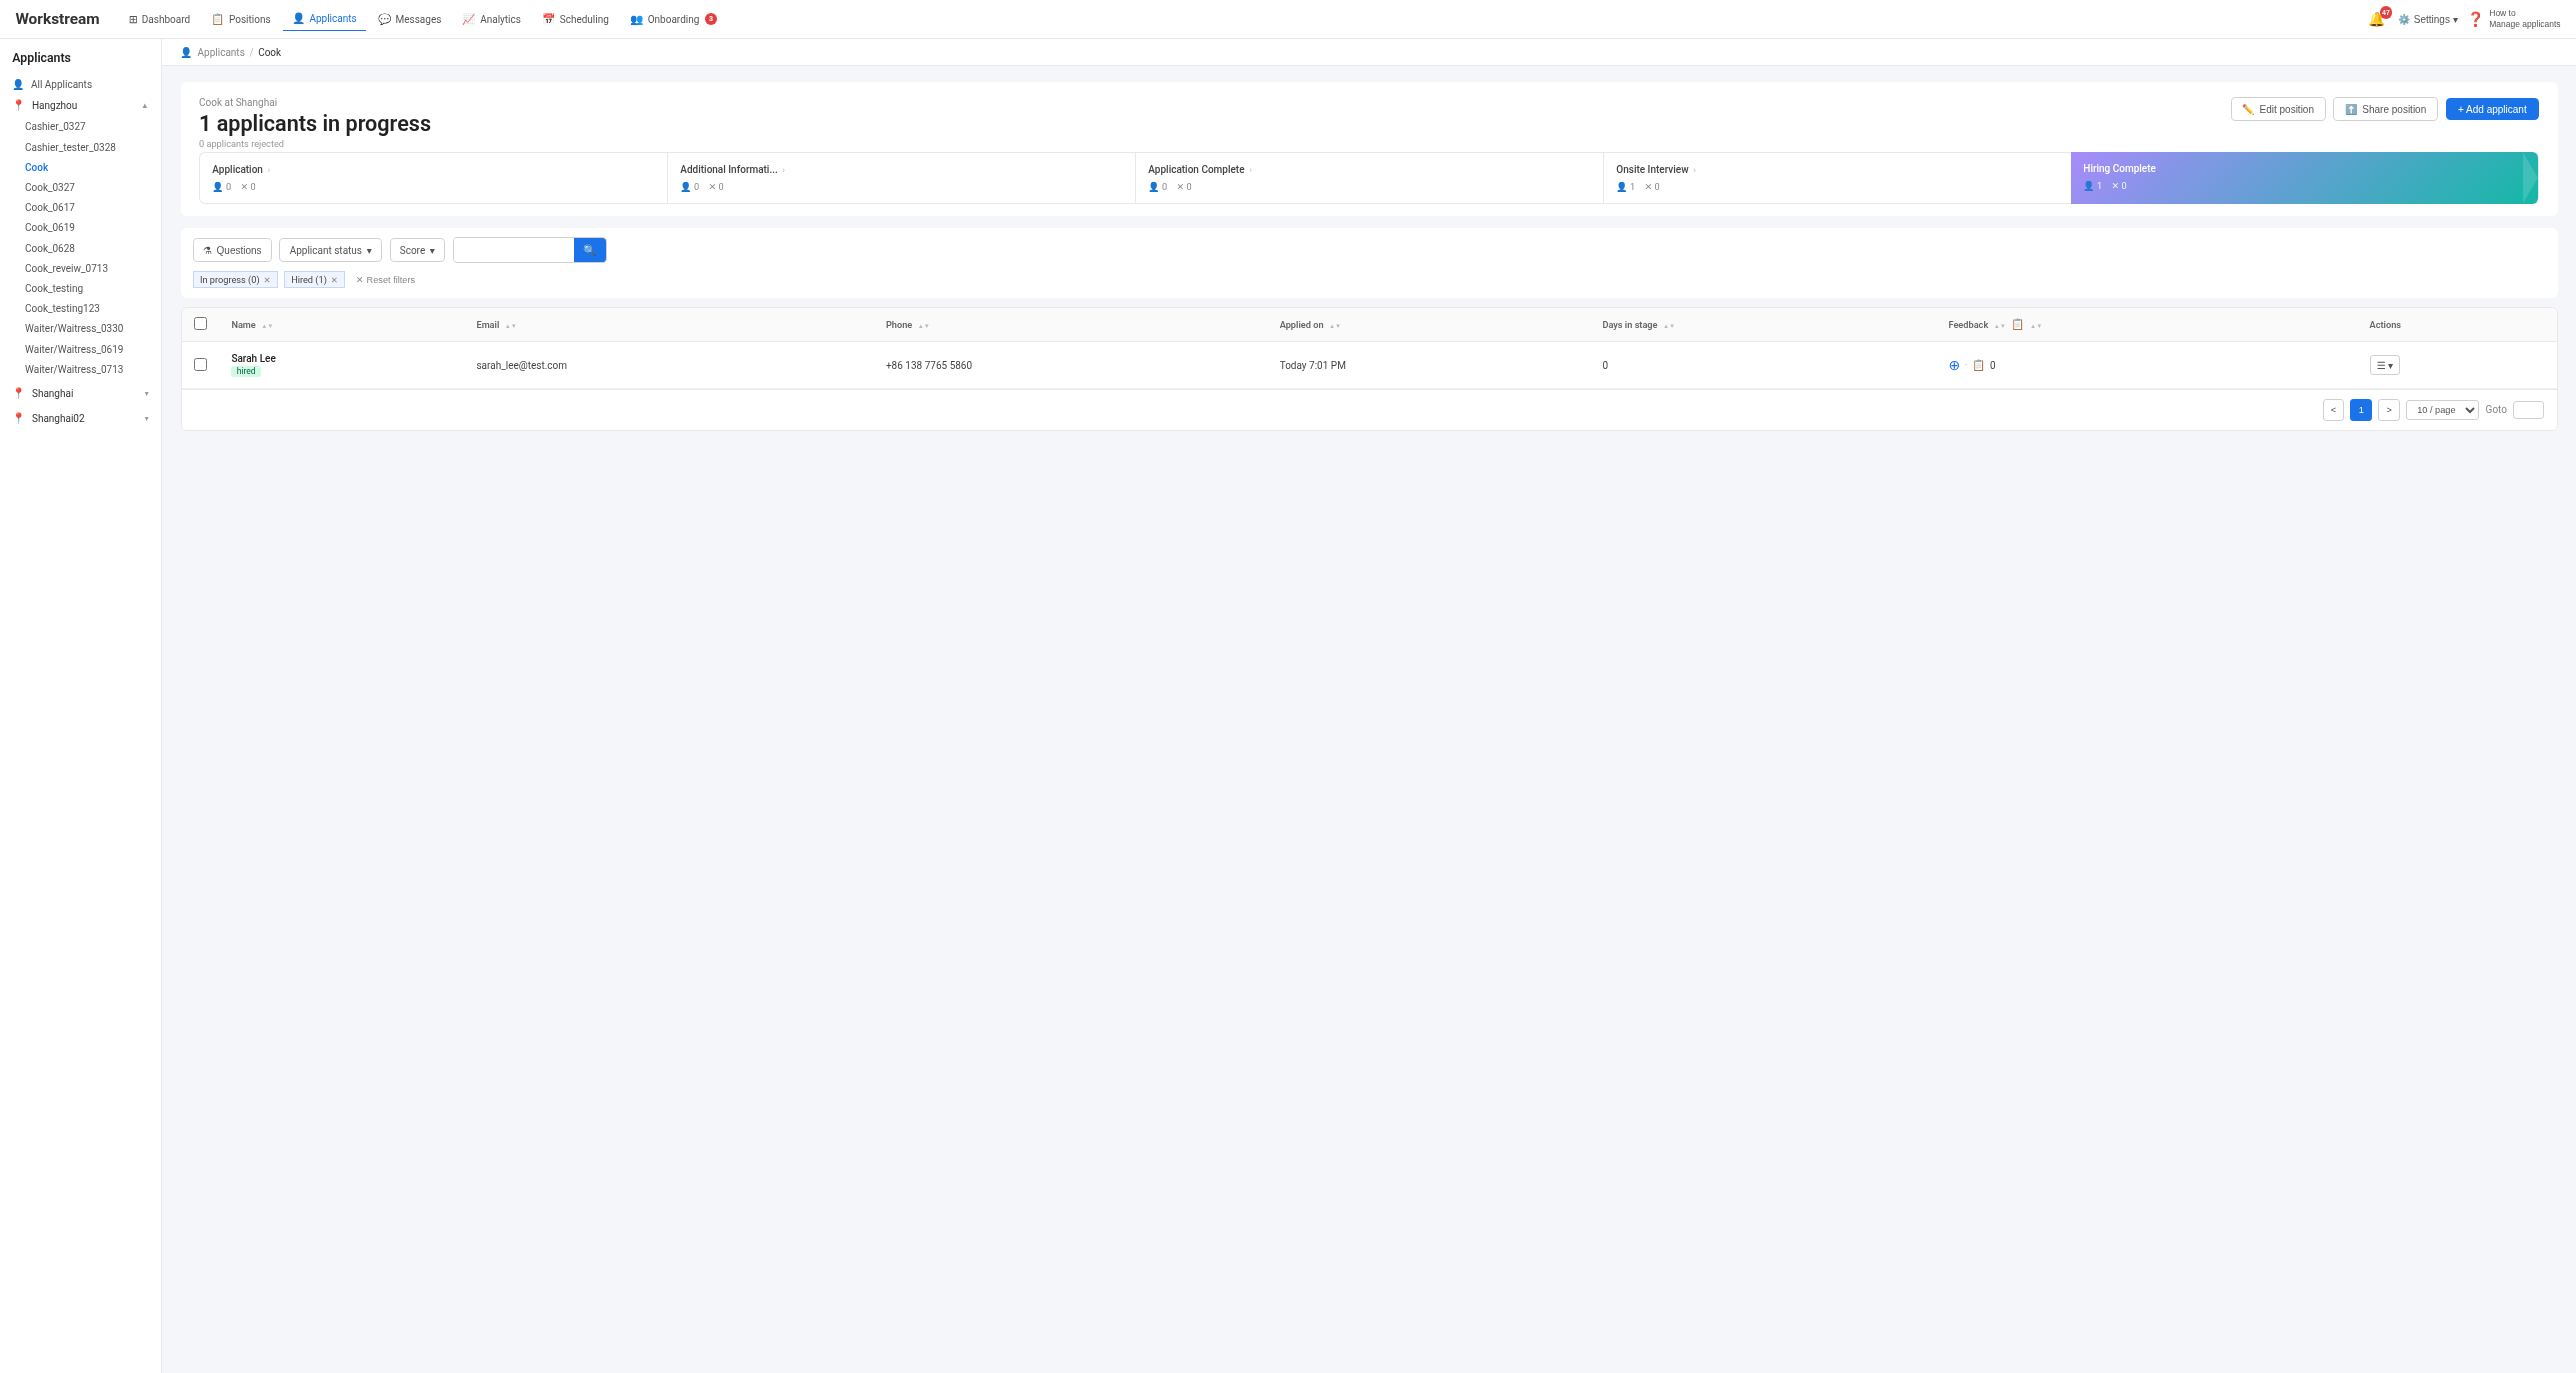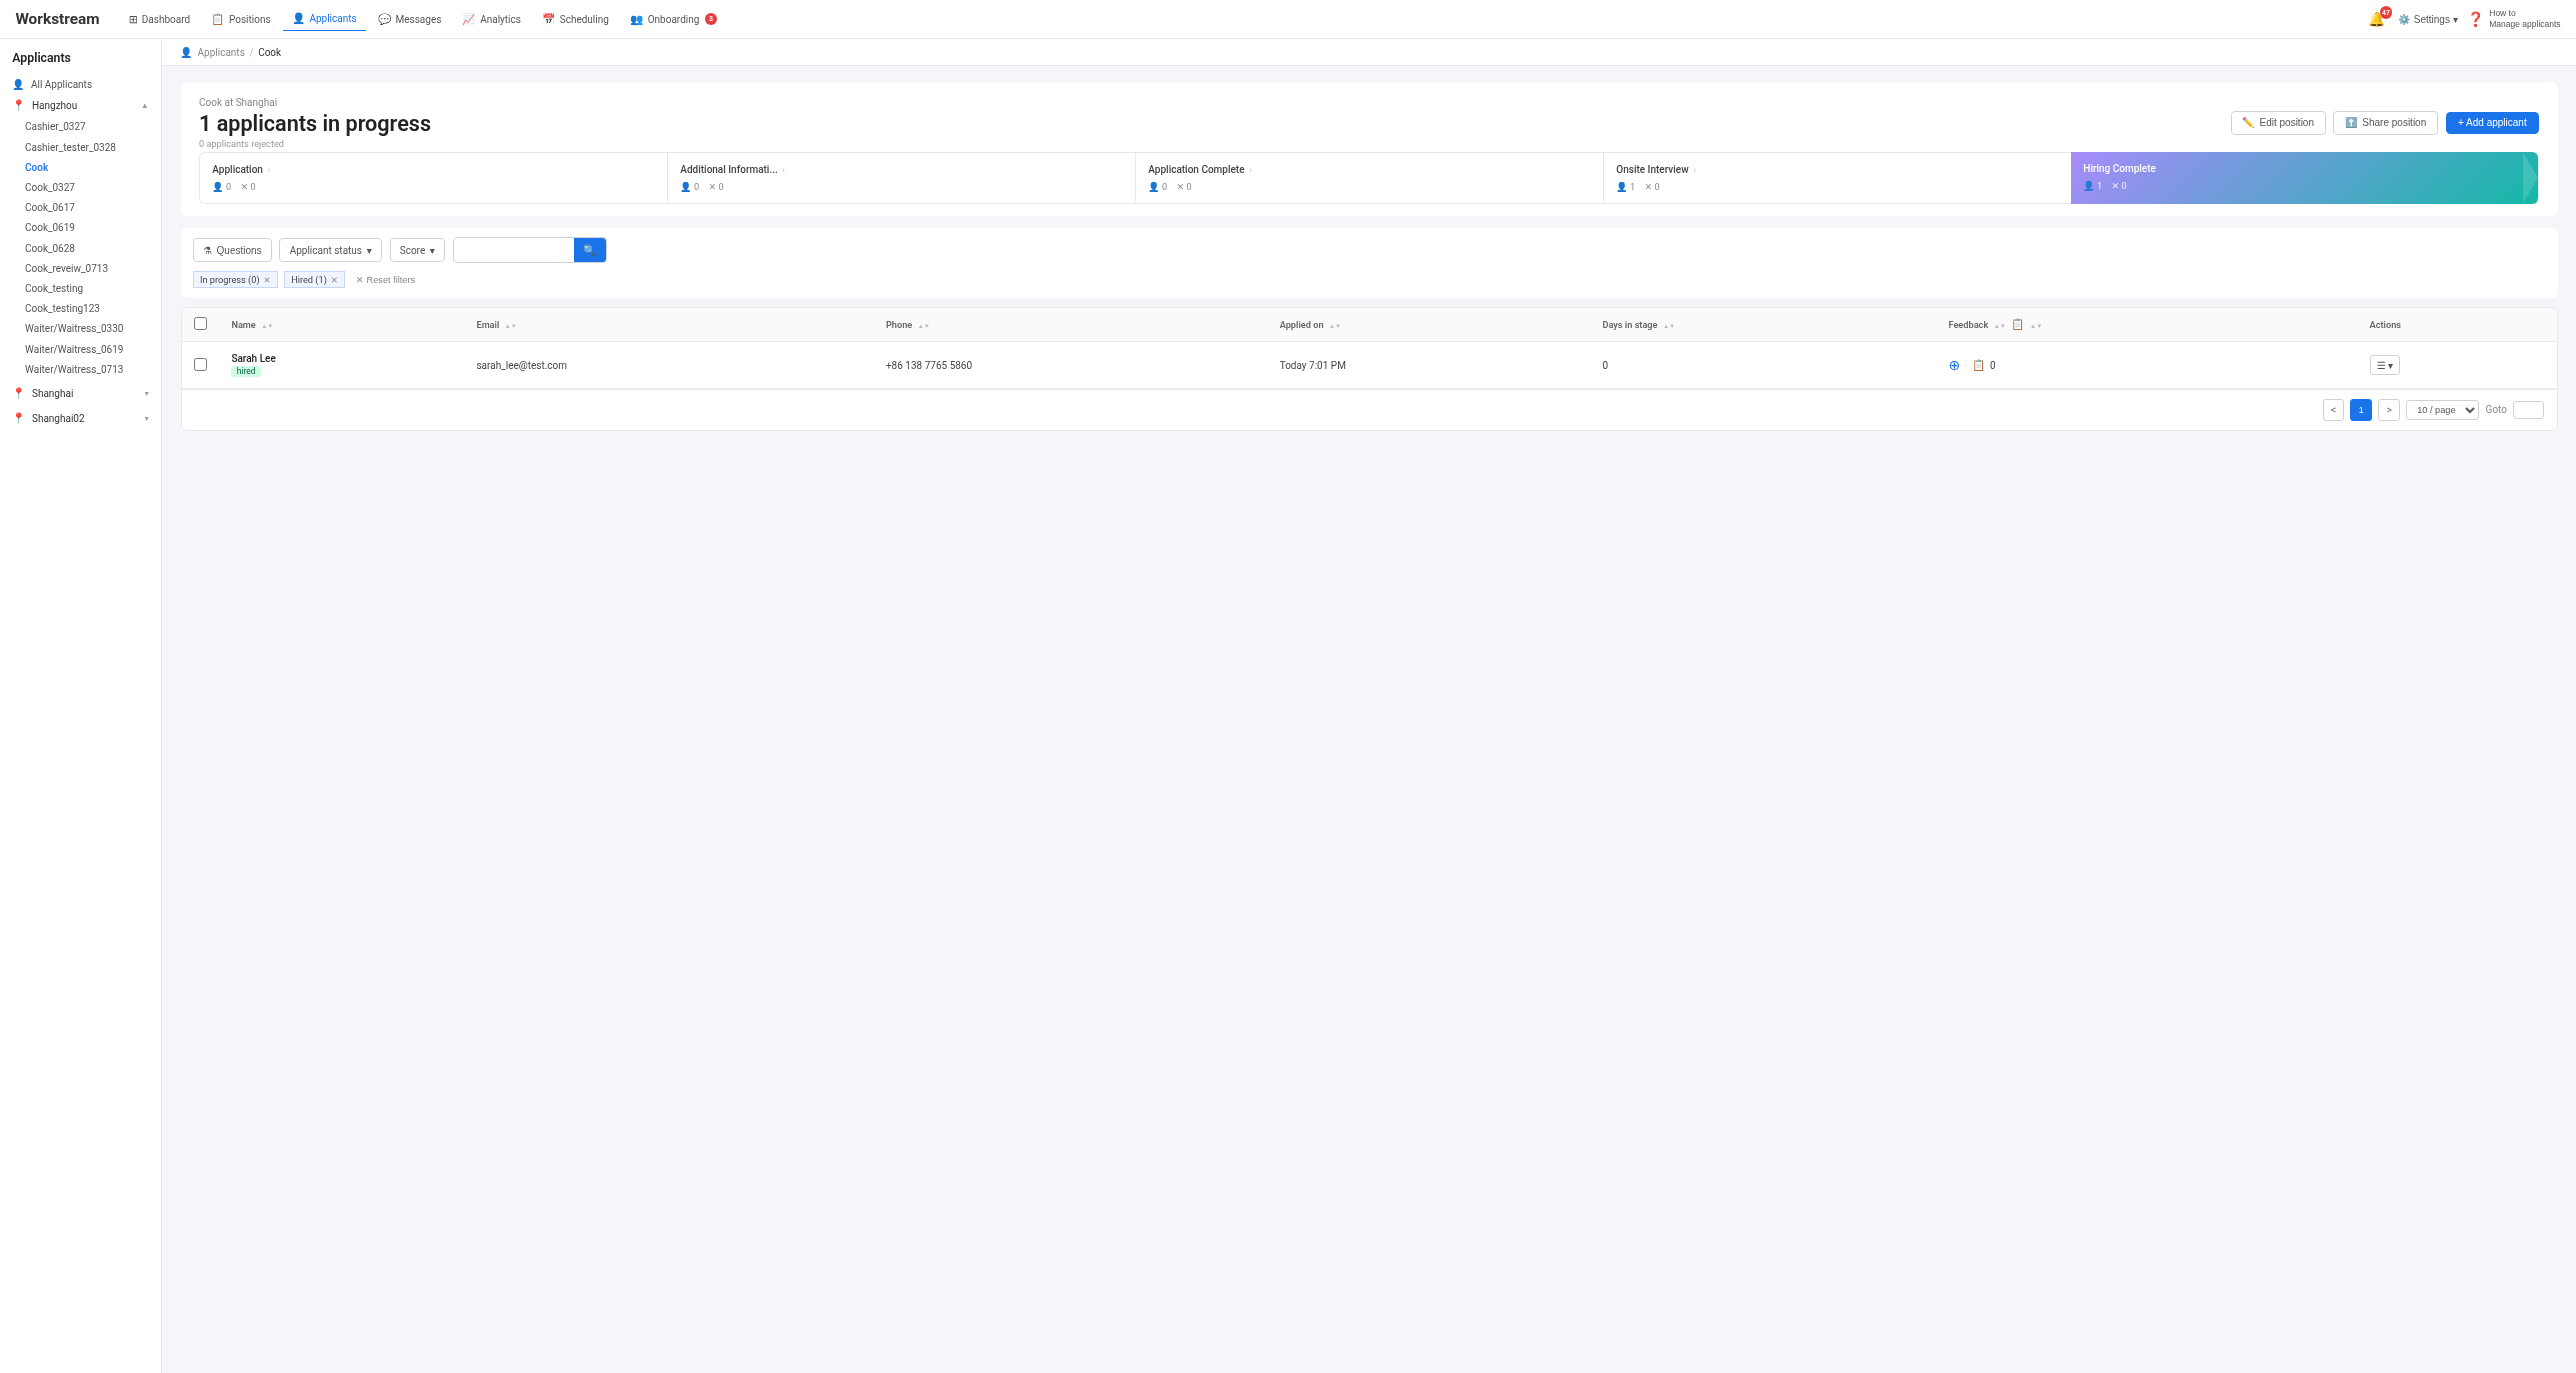--- a/index.html
+++ b/index.html
@@ -115,21 +115,21 @@
     .page-content { padding: 15.4px 18.5px; }
 
     
     .page-header {
       background: #fff;
       border-radius: 6.2px;
       padding: 15.4px 18.5px 12.3px 18.5px;
       margin-bottom: 12.3px;
     }
     .page-header-top {
-      display: flex; align-items: center; justify-content: space-between;
+      display: flex; align-items: flex-start; justify-content: space-between;
       margin-bottom: 3.1px;
     }
     .position-label { font-size: 10px; color: #888; margin-bottom: 3.1px; }
     .applicants-count { font-size: 21.6px; font-weight: 600; color: #222; margin-bottom: 1.5px; }
     .applicants-rejected { font-size: 9.2px; color: #999; }
     .header-actions { display: flex; align-items: center; gap: 7.7px; }
     .btn-outline {
       display: flex; align-items: center; gap: 4.6px;
       padding: 5.4px 10.8px; border: 0.8px solid #d0d0d0;
       border-radius: 4.6px; background: #fff; cursor: pointer;

